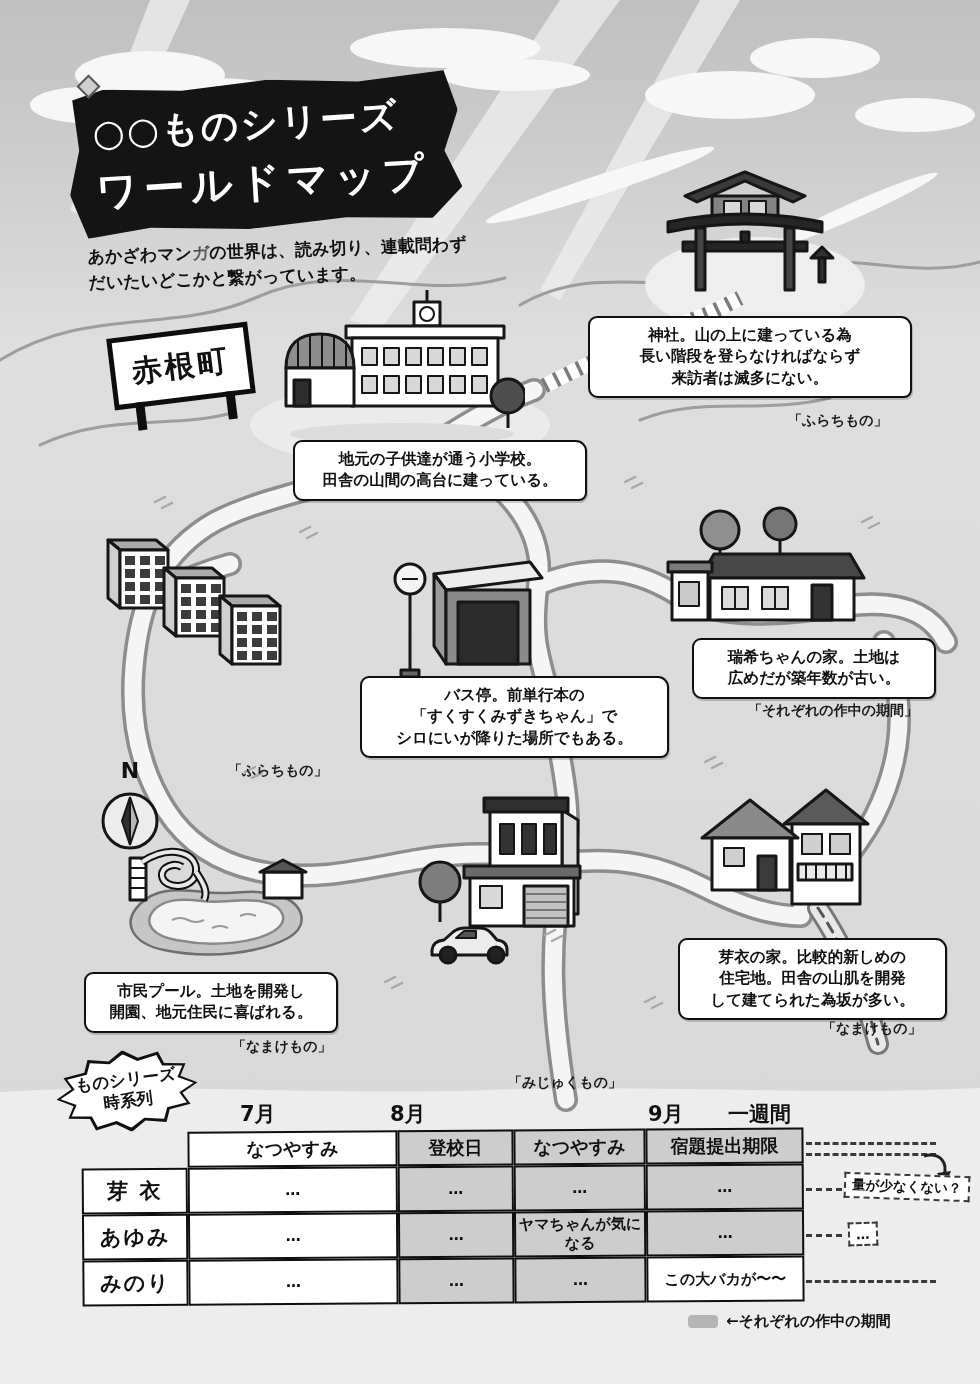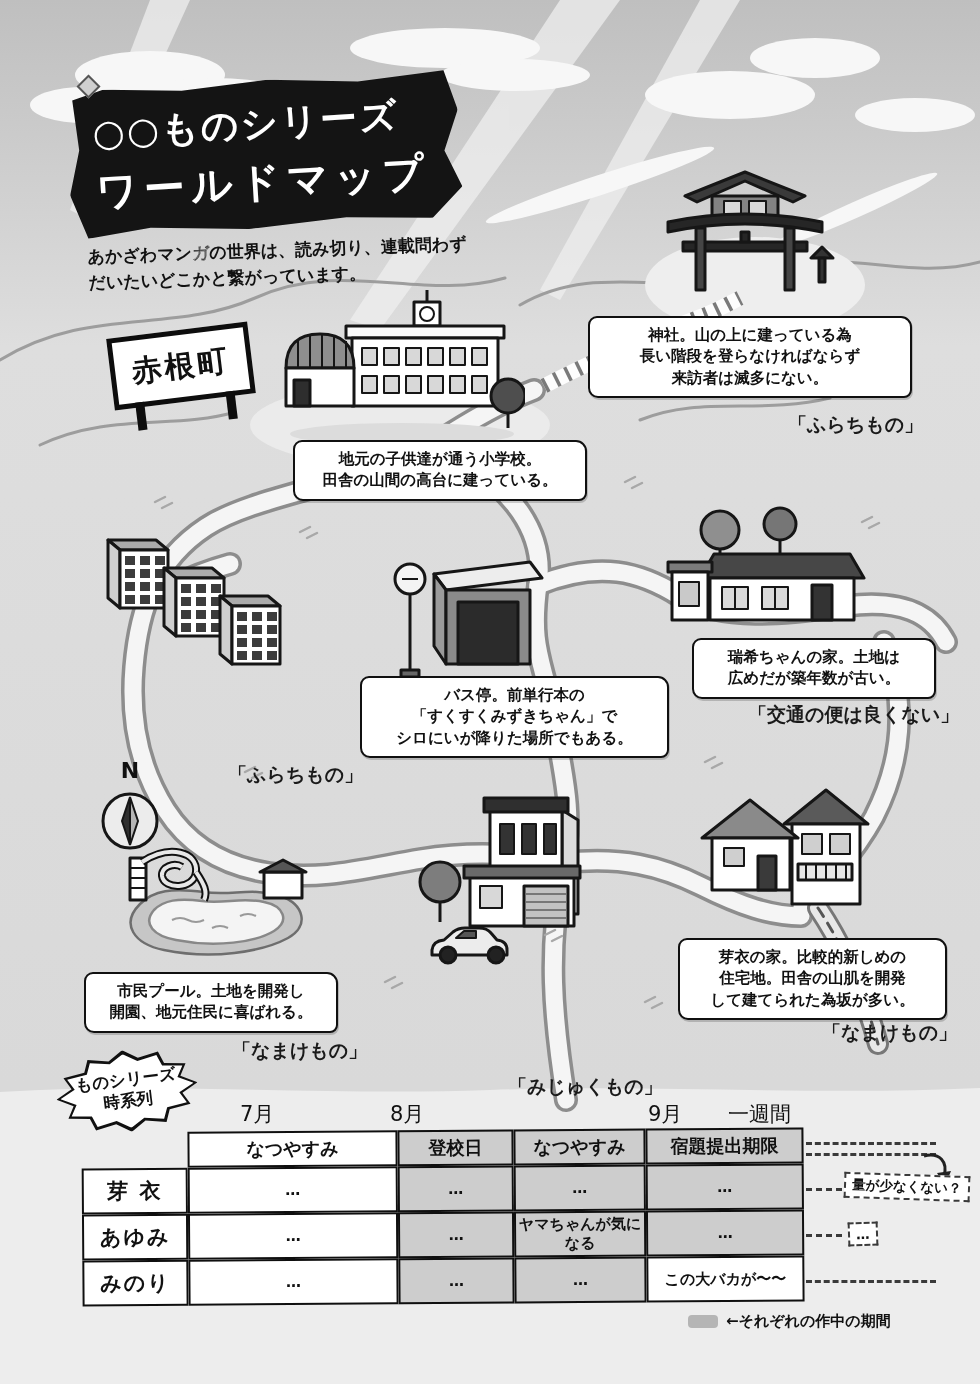--- a/index.html
+++ b/index.html
@@ -4,21 +4,21 @@
 <style>
   html,body{margin:0;padding:0;background:#888;}
   .page{position:relative;width:980px;height:1384px;overflow:hidden;
         background:#d6d6d6;font-family:"DejaVu Sans","Liberation Sans",sans-serif;color:#111;}
   .bg{position:absolute;left:0;top:0;z-index:1;}
   .b{position:absolute;z-index:3;}
   .b svg{display:block;}
   .note-box{position:absolute;z-index:6;background:#fff;border:2.5px solid #101010;
       border-radius:9px 11px 8px 10px;padding:7px 10px;font-size:15.5px;font-weight:700;
       line-height:1.38;text-align:center;white-space:pre-line;box-shadow:1px 2px 0 rgba(0,0,0,.18);}
-  .tag{position:absolute;z-index:6;font-size:19px;font-weight:700;white-space:nowrap;color:#1a1a1a;}
+  .tag{position:absolute;z-index:6;font-size:14px;font-weight:700;white-space:nowrap;color:#1a1a1a;}
   .banner{position:absolute;left:68px;top:80px;width:392px;height:148px;background:#141414;z-index:5;
       transform:rotate(-3.5deg);display:flex;flex-direction:column;justify-content:center;
       padding-left:26px;box-sizing:border-box;
       clip-path:polygon(2% 6%,10% 0%,30% 4%,52% 0%,75% 5%,97% 1%,100% 28%,96% 55%,100% 80%,92% 100%,70% 96%,45% 100%,20% 95%,4% 100%,0% 70%,3% 40%);}
   .banner .l1{color:#fff;font-size:37px;font-weight:800;letter-spacing:2px;}
   .banner .l2{color:#fff;font-size:41px;font-weight:800;letter-spacing:6px;margin-top:6px;}
   .diamond{position:absolute;left:80px;top:78px;width:13px;height:13px;background:#cfcfcf;
       transform:rotate(45deg);z-index:6;border:2px solid #555;}
   .intro{position:absolute;left:88px;top:238px;z-index:5;font-size:17px;font-weight:700;
       white-space:pre-line;transform:rotate(-2deg);line-height:1.5;}
@@ -29,21 +29,21 @@
   .sign::before{left:16px;} .sign::after{right:16px;}
   .compass{position:absolute;left:95px;top:758px;width:70px;z-index:3;text-align:center;}
   .compass .n{font-size:22px;font-weight:800;display:block;margin-bottom:2px;}
   .burst-outer{position:absolute;left:56px;top:1050px;width:142px;height:82px;z-index:6;background:#111;
       transform:rotate(-7deg);
       clip-path:polygon(100% 50%,88.6% 60.4%,93.3% 75%,78.3% 78.3%,75% 93.3%,60.4% 88.6%,50% 100%,39.6% 88.6%,25% 93.3%,21.7% 78.3%,6.7% 75%,11.4% 60.4%,0% 50%,11.4% 39.6%,6.7% 25%,21.7% 21.7%,25% 6.7%,39.6% 11.4%,50% 0%,60.4% 11.4%,75% 6.7%,78.3% 21.7%,93.3% 25%,88.6% 39.6%);}
   .burst-inner{position:absolute;left:4px;top:4px;right:4px;bottom:4px;background:#fff;
       clip-path:polygon(100% 50%,88.6% 60.4%,93.3% 75%,78.3% 78.3%,75% 93.3%,60.4% 88.6%,50% 100%,39.6% 88.6%,25% 93.3%,21.7% 78.3%,6.7% 75%,11.4% 60.4%,0% 50%,11.4% 39.6%,6.7% 25%,21.7% 21.7%,25% 6.7%,39.6% 11.4%,50% 0%,60.4% 11.4%,75% 6.7%,78.3% 21.7%,93.3% 25%,88.6% 39.6%);
       display:flex;align-items:center;justify-content:center;font-size:16.5px;font-weight:800;
       text-align:center;white-space:pre-line;line-height:1.25;}
-  .month{position:absolute;z-index:6;font-size:21px;font-weight:400;}
+  .month{position:absolute;z-index:6;font-size:21px;font-weight:700;}
   .timeline{position:absolute;left:82px;top:1130px;z-index:5;display:grid;
       grid-template-columns:106px 210px 116px 132px 158px;grid-template-rows:36px 46px 46px 46px;
       transform:rotate(-0.4deg);}
   .tcell{border:2.5px solid #0f0f0f;display:flex;align-items:center;justify-content:center;
       font-size:15px;font-weight:700;background:#fff;text-align:center;overflow:hidden;}
   .tcell.hdr{font-size:18px;}
   .tcell.name{font-size:21px;letter-spacing:2px;}
   .tcell.shade{background:#cdcdcd;}
   .tcell.corner{border:none;background:transparent;}
   .dashes{position:absolute;z-index:5;border-top:3px dashed #3a3a3a;}
@@ -409,21 +409,21 @@
 田舎の山間の高台に建っている。</div>
 
   <div class="tag" style="left:228px;top:762px">「ふらちもの」</div>
 
   <div class="note-box" style="left:360px;top:676px;width:285px">バス停。前単行本の
 「すくすくみずきちゃん」で
 シロにいが降りた場所でもある。</div>
 
   <div class="note-box" style="left:692px;top:638px;width:220px">瑞希ちゃんの家。土地は
 広めだが築年数が古い。</div>
-  <div class="tag" style="left:748px;top:702px">「交通の便は良くない」</div>
+  <div class="tag" style="left:748px;top:702px">「それぞれの作中の期間」</div>
 
   <div class="note-box" style="left:84px;top:972px;width:230px">市民プール。土地を開発し
 開園、地元住民に喜ばれる。</div>
   <div class="tag" style="left:232px;top:1038px">「なまけもの」</div>
 
   <div class="tag" style="left:508px;top:1074px">「みじゅくもの」</div>
 
   <div class="note-box" style="left:678px;top:938px;width:245px">芽衣の家。比較的新しめの
 住宅地。田舎の山肌を開発
 して建てられた為坂が多い。</div>

